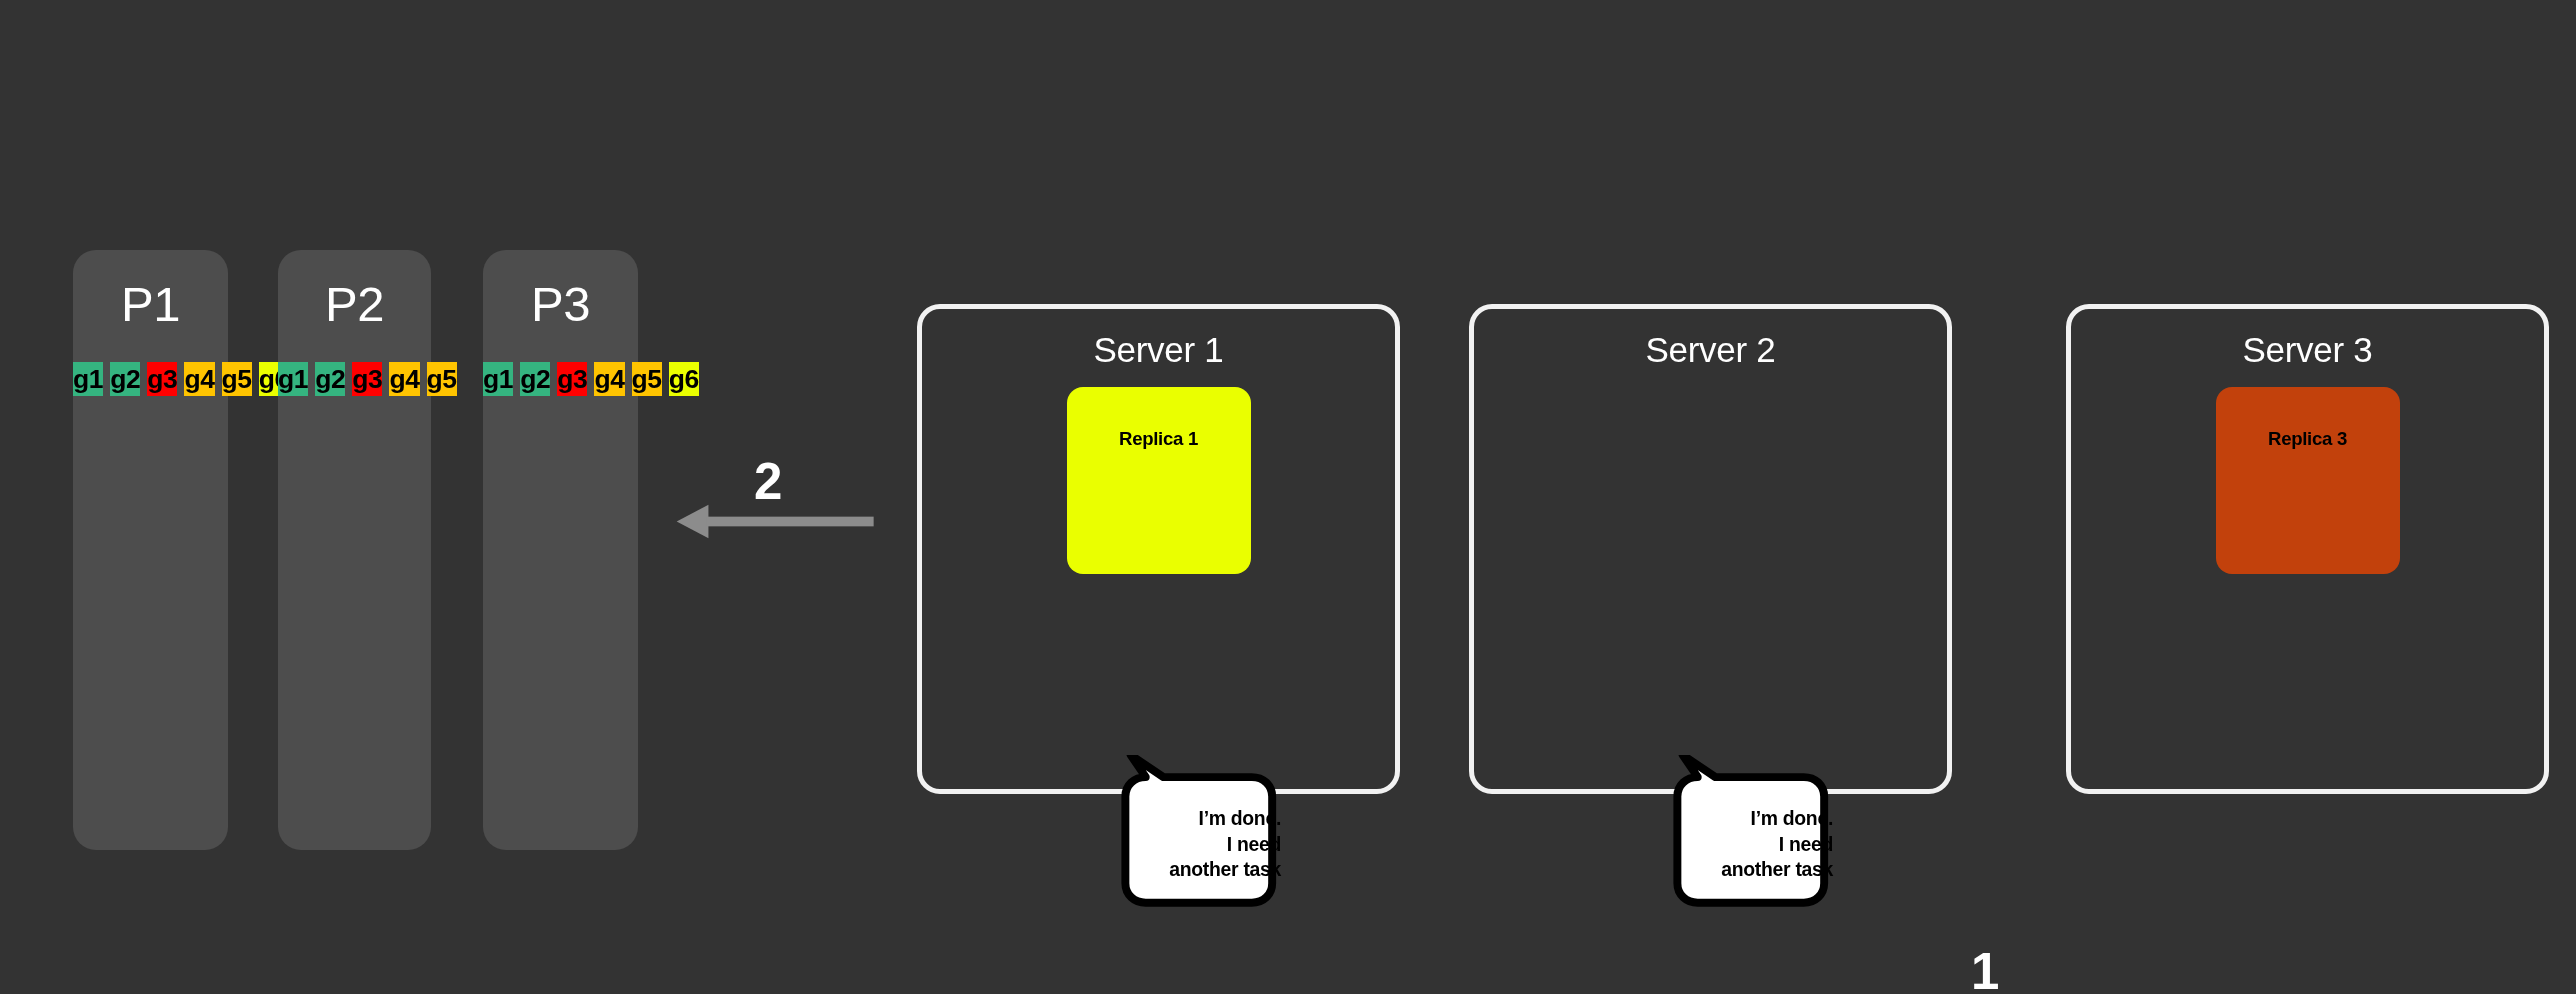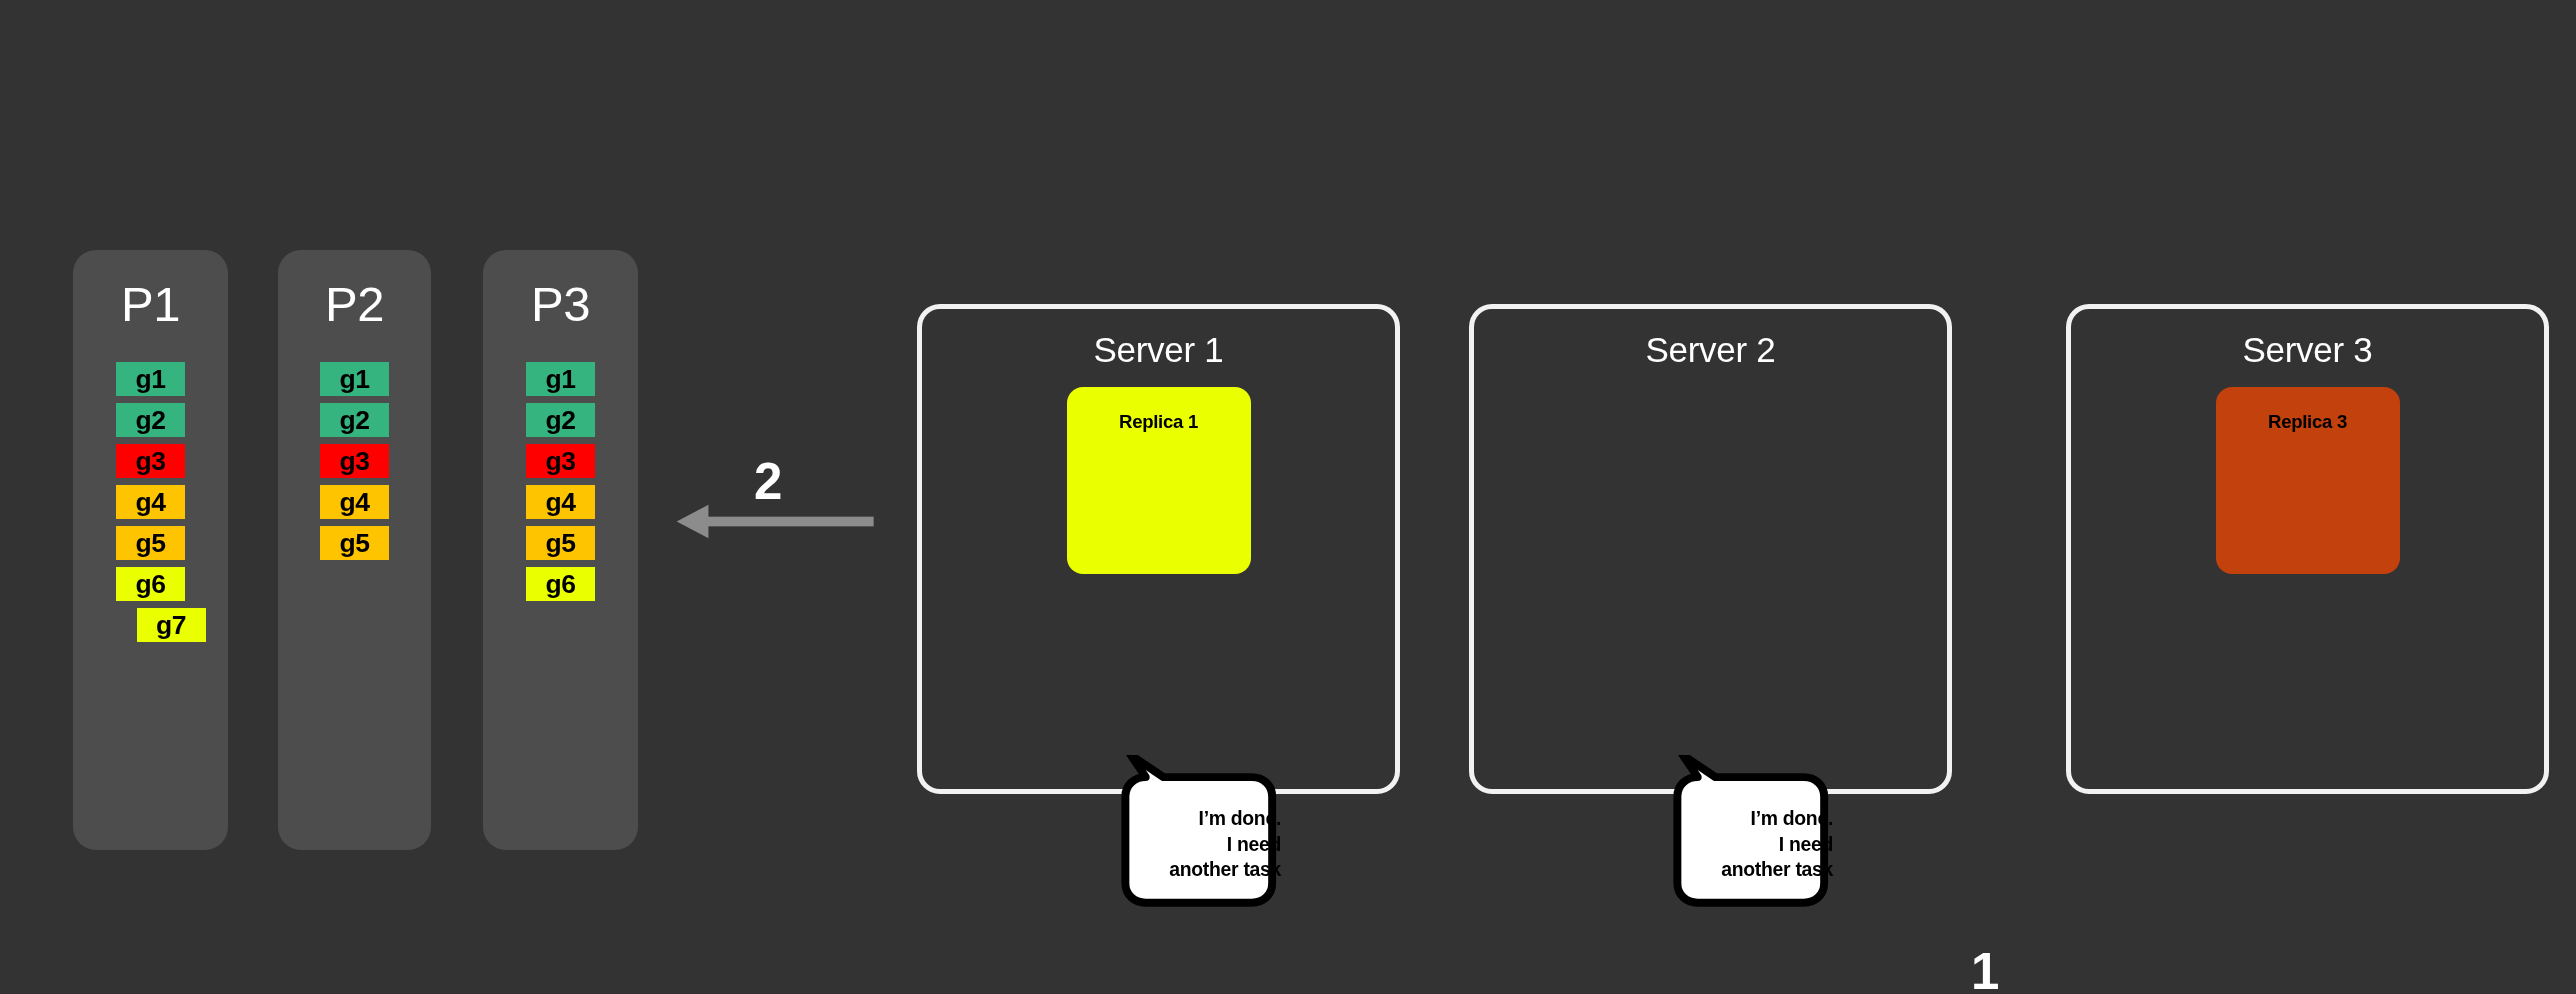--- a/index.html
+++ b/index.html
@@ -32,21 +32,21 @@
     color: #ffffff;
     font-size: 49px;
     font-weight: 400;
     letter-spacing: -0.4px;
     line-height: 1;
     margin-top: 30px;
     margin-bottom: 33px;
   }
   .task-list {
     display: flex;
-    flex-direction: column;
+    flex-direction: row;
     align-items: center;
     gap: 7px;
     width: 100%;
   }
   .task {
     width: 69px;
     height: 34px;
     display: flex;
     align-items: center;
     justify-content: center;
@@ -95,21 +95,21 @@
     top: 78px;
     width: 184px;
     height: 187px;
     border-radius: 16px;
     color: #000000;
     font-size: 18.6px;
     font-weight: bold;
     letter-spacing: -0.3px;
     display: flex;
     justify-content: center;
-    padding-top: 24px;
+    padding-top: 41px;
   }
 
   
   .bubble-wrap {
     position: absolute;
     width: 168px;
     height: 168px;
   }
   .bubble-svg { position: absolute; left: 0; top: 0; }
   .bubble-text {

